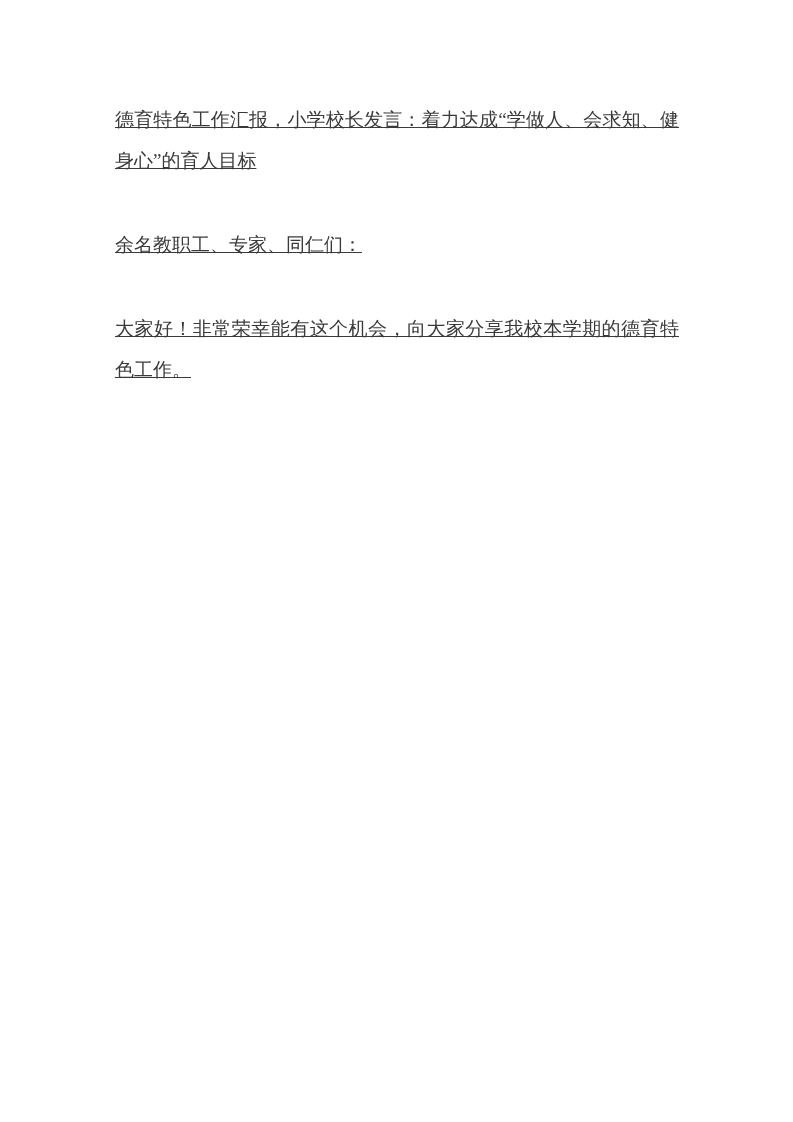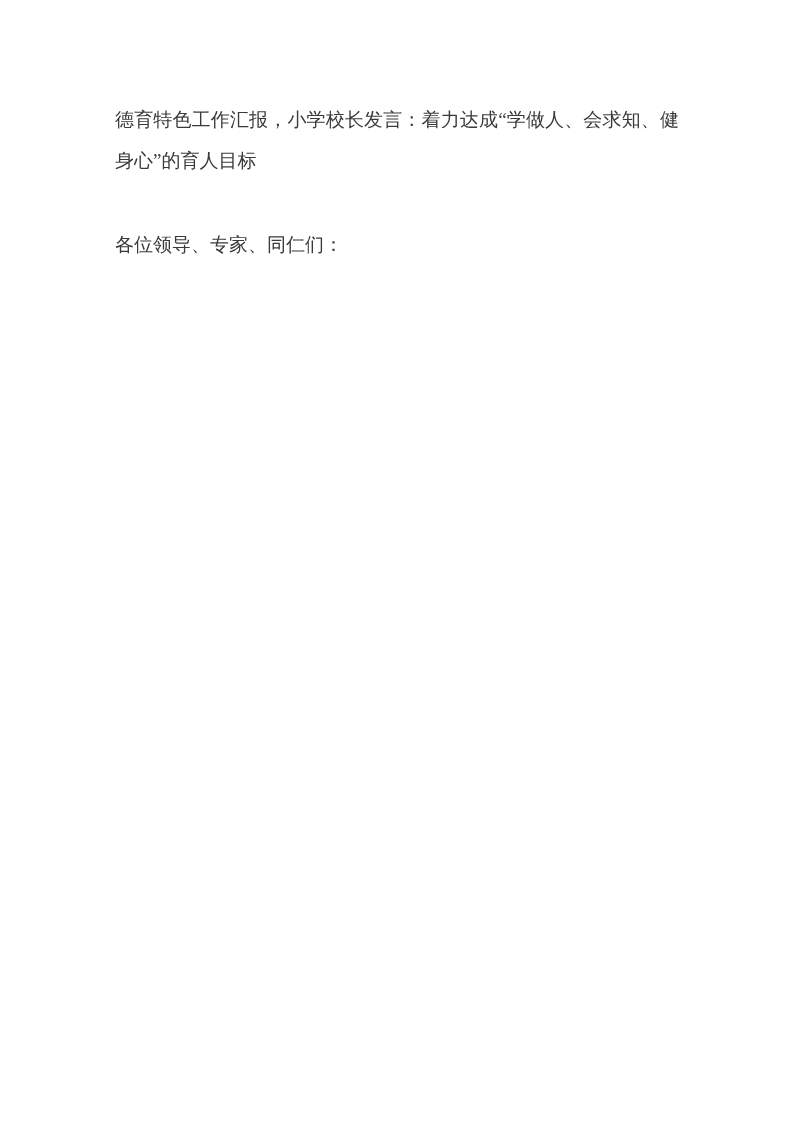--- a/index.html
+++ b/index.html
@@ -17,34 +17,36 @@
     width: 793px;
     height: 1122px;
     padding: 99px 114px 0 115px;
     background: #ffffff;
     font-family: "Liberation Serif", "DejaVu Serif", serif;
     font-size: 19px;
     line-height: 41px;
     color: #3a3a3a;
     text-align: justify;
     overflow: hidden;
+    text-decoration: underline;
   }
   .para {
     margin: 0 0 43px 0;
     font-weight: normal;
     text-align: justify;
     word-break: break-word;
   }
   .para:last-child {
     margin-bottom: 0;
   }
 </style>
 </head>
 <body>
 
 <div class="page">
   <p class="para">德育特色工作汇报，小学校长发言：着力达成“学做人、会求知、健身心”的育人目标</p>
 
-  <p class="para">各位领导、专家、同仁们：</p>
+  <p class="para">余名教职工、专家、同仁们：</p>
 
+  <p class="para">大家好！非常荣幸能有这个机会，向大家分享我校本学期的德育特色工作。</p>
 
 
 </div>
 
 </body></html>

